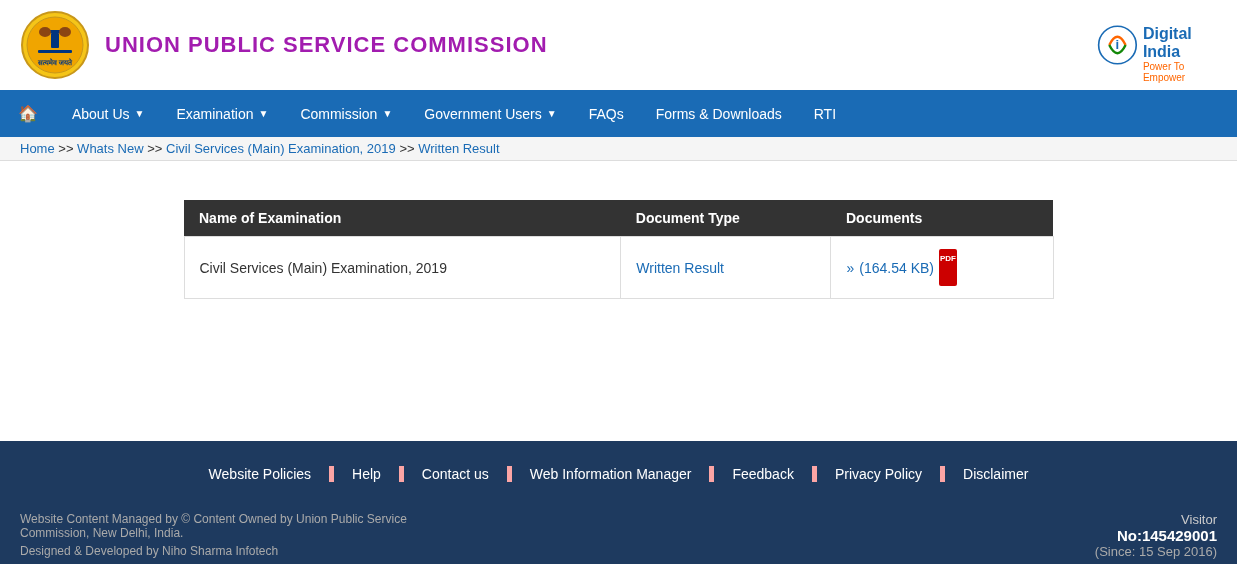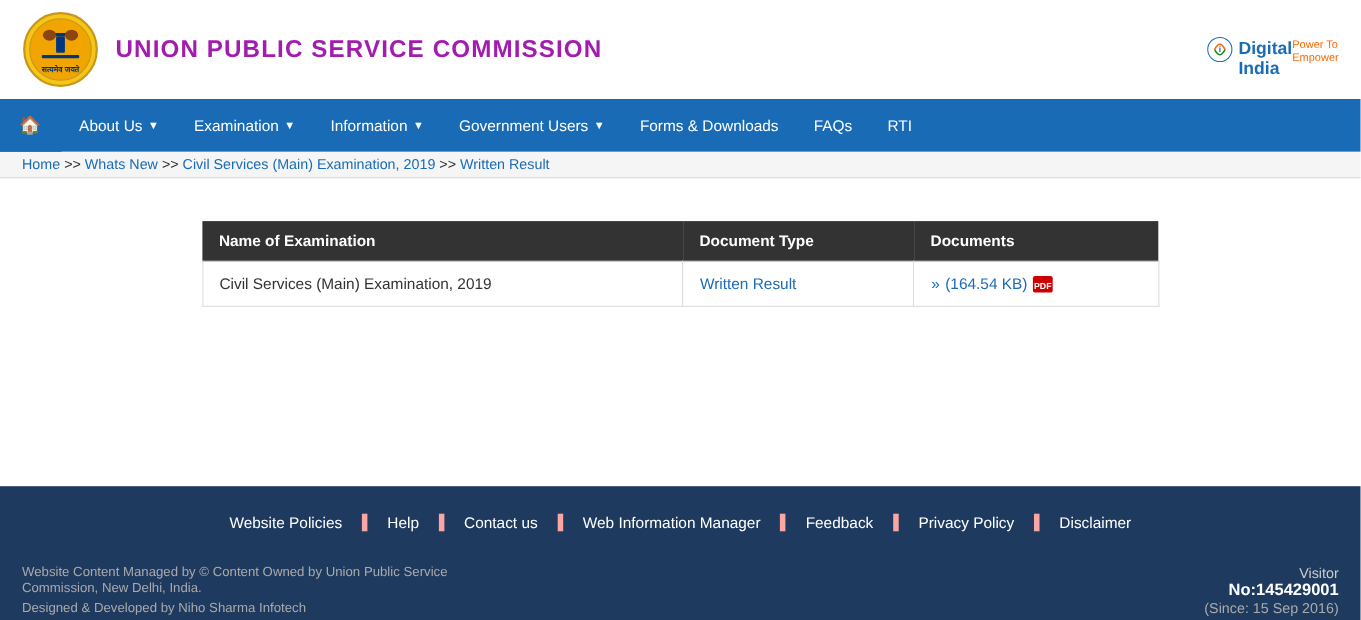--- a/index.html
+++ b/index.html
@@ -36,21 +36,21 @@
     }
     .di-logo {
       width: 120px;
       height: 55px;
       display: flex;
       align-items: center;
       gap: 5px;
     }
     .di-text {
       display: flex;
-      flex-direction: row;
+      flex-direction: column;
       margin-top: 17px;
     }
     .di-text .dt1 {
       font-size: 16px;
       font-weight: bold;
       color: #1a6bb5;
     }
     .di-text .dt2 {
       font-size: 10px;
       color: #f60;
@@ -124,21 +124,21 @@
     }
     .doc-link {
       color: #1a6bb5;
       text-decoration: none;
       display: flex;
       align-items: center;
       gap: 5px;
     }
     .pdf-icon {
       width: 18px;
-      height: 15px;
+      height: 37px;
       background: #c00;
       display: inline-block;
       border-radius: 2px;
       position: relative;
       font-size: 8px;
       color: #fff;
       text-align: center;
       line-height: 20px;
       font-weight: bold;
     }
@@ -234,32 +234,32 @@
   <div class="nav-home">🏠</div>
   <div class="nav-item">
     <span>About Us</span>
     <span class="arrow">▼</span>
   </div>
   <div class="nav-item">
     <span>Examination</span>
     <span class="arrow">▼</span>
   </div>
   <div class="nav-item">
-    <span>Information</span>
+    <span>Commission</span>
     <span class="arrow">▼</span>
   </div>
   <div class="nav-item">
     <span>Government Users</span>
     <span class="arrow">▼</span>
   </div>
   <div class="nav-item">
+    <span>FAQs</span>
+  </div>
+  <div class="nav-item">
     <span>Forms &amp; Downloads</span>
-  </div>
-  <div class="nav-item">
-    <span>FAQs</span>
   </div>
   <div class="nav-item">
     <span>RTI</span>
   </div>
 </nav>
 
 <div class="breadcrumb">
   <a href="#">Home</a>
   <span> &gt;&gt; </span>
   <a href="#">Whats New</a>

